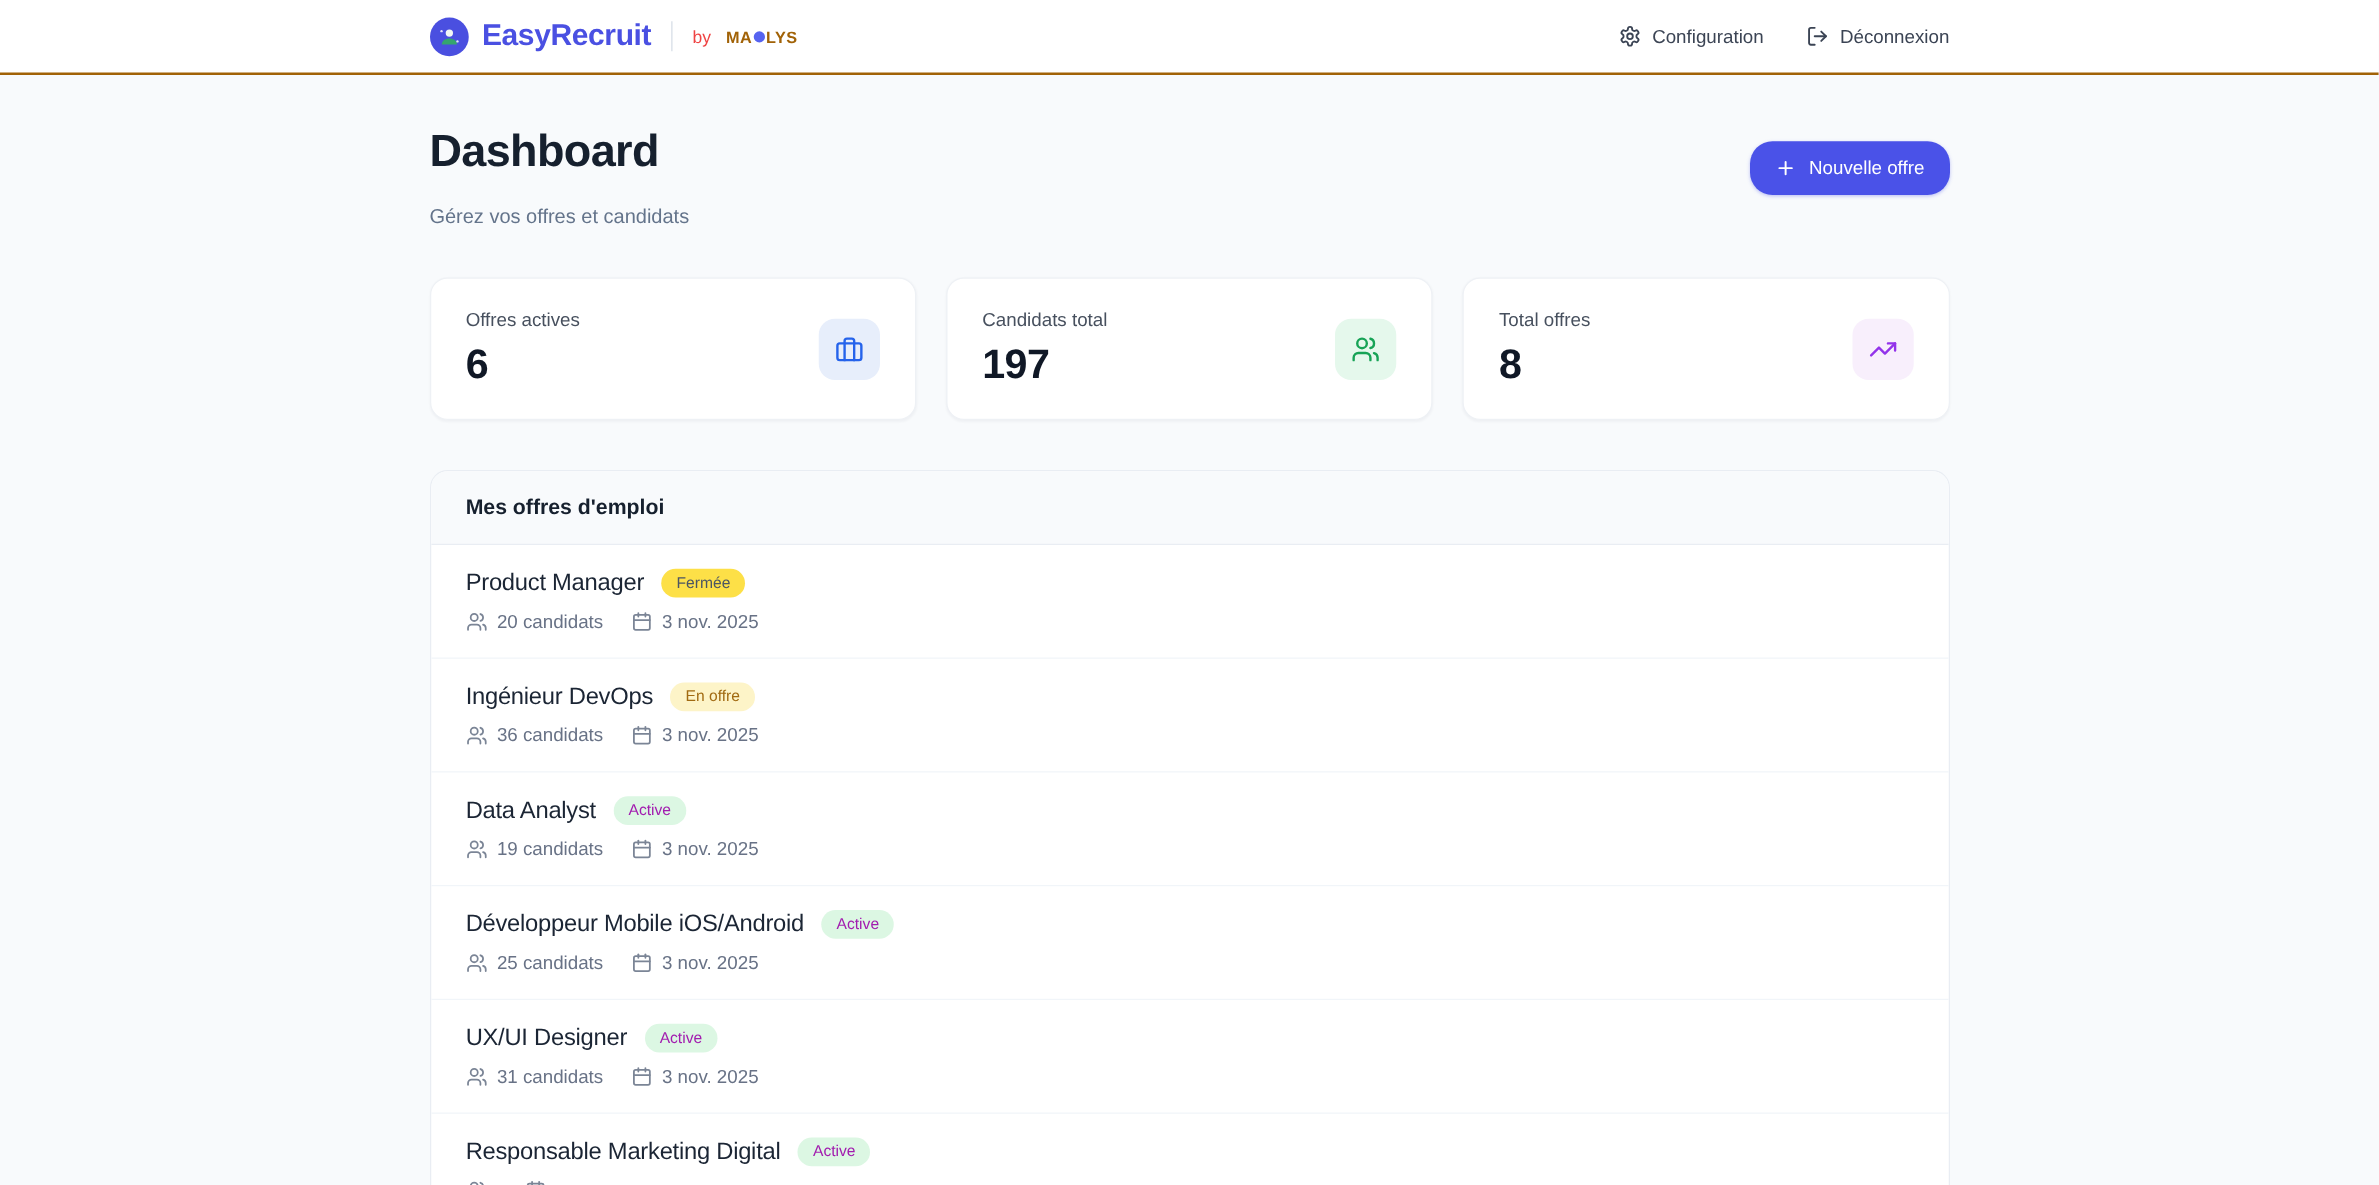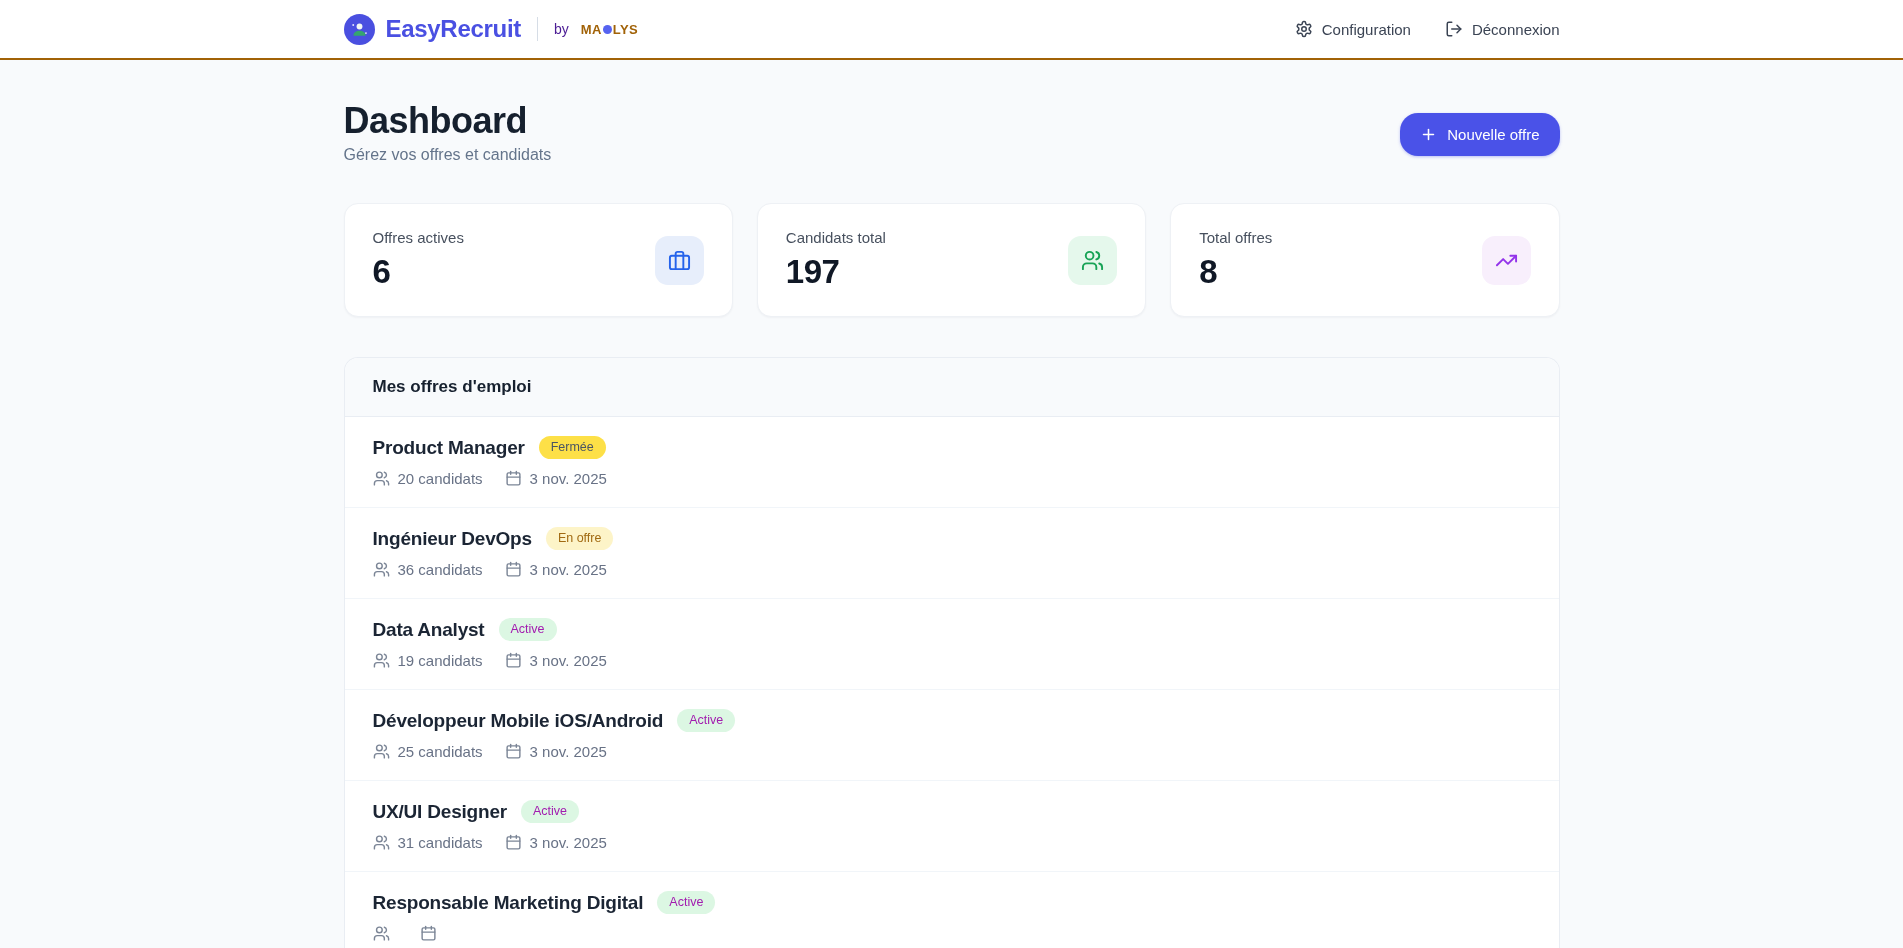--- a/index.html
+++ b/index.html
@@ -21,38 +21,38 @@
     display:flex; align-items:center; justify-content:space-between;
   }
   .brand-group { display:flex; align-items:center; }
   .logo-circle {
     width:31px; height:31px; border-radius:50%;
     background:#4a4fe0; display:flex; align-items:center; justify-content:center;
     margin-right:11px; position:relative;
   }
   .brand-name { font-size:24px; font-weight:700; color:#4a50e2; letter-spacing:-.3px; }
   .brand-sep { width:1px; height:24px; background:#d6dde6; margin:0 16px; }
-  .brand-by { font-size:14px; color:#4c1d95; margin-right:12px; }
+  .brand-by { font-size:14px; color:#ef4444; margin-right:12px; }
   .brand-partner { display:flex; align-items:center; font-size:13px; font-weight:800; color:#a16207; letter-spacing:.4px; }
   .partner-dot { width:9px; height:9px; border-radius:50%; background:#5663f0; margin:0 1px; }
 
   .top-nav { display:flex; align-items:center; gap:34px; }
   .nav-link {
     display:flex; align-items:center; gap:9px;
     font-size:15px; color:#3b4454; background:none; border:none; cursor:pointer;
     font-family:inherit;
   }
   .nav-link svg { stroke:#3b4454; }
 
   
   .page { width:1280px; margin:0 auto; padding:40px 32px 0; }
 
   .page-head { display:flex; justify-content:space-between; align-items:flex-start; }
   .page-title { font-size:36px; font-weight:800; color:#16202e; letter-spacing:-.5px; }
-  .page-subtitle { font-size:16px; color:#64748b; margin-top:4px; }
+  .page-subtitle { font-size:16px; color:#64748b; margin-top:23px; }
   .btn-primary {
     display:flex; align-items:center; gap:10px;
     background:#4a52e8; color:#ffffff; border:none; cursor:pointer;
     font-family:inherit; font-size:15px; font-weight:500;
     padding:0 20px; height:43px; border-radius:18px; margin-top:13px;
     box-shadow:0 1px 3px rgba(74,82,232,.35);
   }
   .btn-primary svg { stroke:#ffffff; }
 
   
@@ -74,21 +74,21 @@
     margin-top:40px; background:#ffffff;
     border:1px solid #e9edf3; border-radius:14px 14px 0 0; border-bottom:none;
     overflow:hidden;
   }
   .panel-head {
     background:#f8fafc; border-bottom:1px solid #e9edf3;
     padding:19px 28px; font-size:17px; font-weight:700; color:#16202e;
   }
   .offer-row { padding:19px 28px 20px; border-bottom:1px solid #f1f5f9; cursor:pointer; }
   .offer-titleline { display:flex; align-items:center; }
-  .offer-title { font-size:19px; font-weight:700; color:#1b2534; letter-spacing:-.2px; }
+  .offer-title { font-size:19px; font-weight:400; color:#1b2534; letter-spacing:-.2px; }
   .badge {
     margin-left:14px; font-size:12.5px; font-weight:500;
     padding:4px 12px; border-radius:999px; line-height:1.2;
   }
   .v-closed { background:#fde047; color:#4b5563; }
   .v-paused { background:#fdf4c8; color:#a16a11; }
   .v-active { background:#dcf7e3; color:#a21caf; }
   .offer-meta { display:flex; align-items:center; gap:22px; margin-top:11px; color:#687286; font-size:15px; }
   .meta-item { display:flex; align-items:flex-end; gap:8px; }
   .meta-item svg { stroke:#7b8596; }

